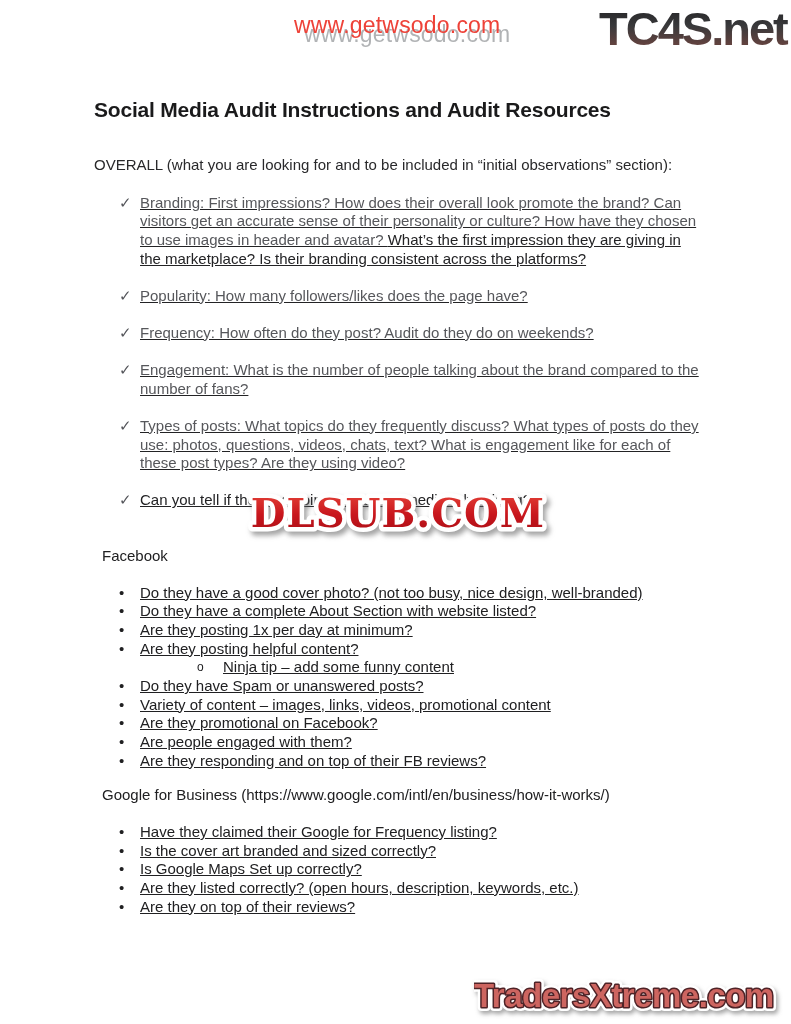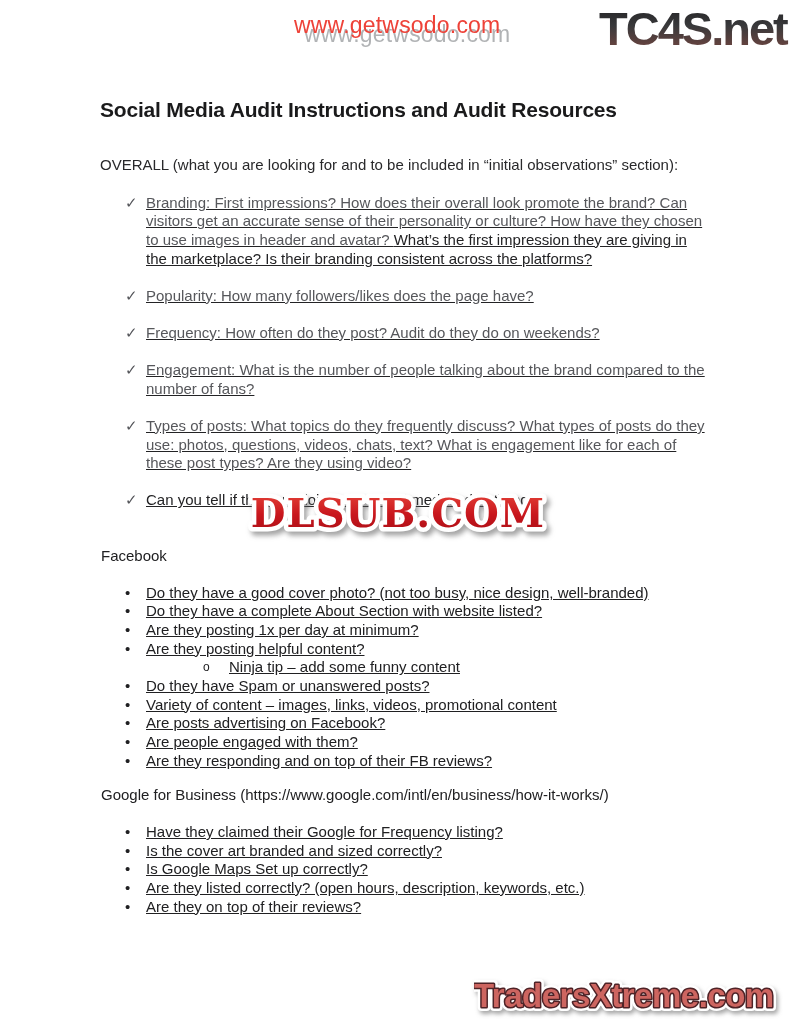--- a/index.html
+++ b/index.html
@@ -16,40 +16,40 @@
   .top-wm { position:absolute; top:4px; left:0; width:100%; height:52px; }
   .wm-layer { position:absolute; font-size:23px; letter-spacing:0.2px; white-space:nowrap; }
   .wm-shadow { left:304px; top:17px; color:#b1b3b5; }
   .wm-red    { left:294px; top:8px;  color:#ee4238; }
 
   
   .tc4s { position:absolute; left:599px; top:0px; }
 
   
   .content {
-    position:absolute; left:100px; top:97px; width:606px;
+    position:absolute; left:94px; top:97px; width:606px;
     font-size:15px; line-height:18.65px; color:#232325;
   }
   h1.doc-title {
     margin:0; font-size:21px; line-height:25px; letter-spacing:-0.2px;
     font-weight:bold; color:#1a1a1b;
   }
   .overall-heading { margin:34px 0 0 0; color:#29292b; }
 
   ul.plain { list-style:none; margin:0; padding:0 0 0 25px; }
   ul.check-list { margin-top:19px; }
   ul.check-list li { display:flex; margin:0 0 18.5px 0; }
   ul.check-list li:last-child { margin-bottom:0; }
   .marker { flex:0 0 21px; }
   .check { color:#54555a; }
   .li-text { width:560px;text-decoration:underline; }
   .t-gray { color:#56575b; }
   .t-dark { color:#232325; }
 
-  .section-heading { margin:1px; color:#202022; }
+  .section-heading { margin:8px; color:#202022; }
   .fb-heading { margin-top:37px; }
   .g-heading  { margin-top:16px; }
 
   ul.dot-list { margin-top:18px; color:#202022; }
   ul.dot-list li { display:flex; }
   ul.dot-list .marker { color:#202022; }
   ul.dot-list li.sub { margin-left:78px; }
   ul.dot-list li.sub .marker { flex:0 0 26px; font-size:12px; }
 
   
@@ -141,21 +141,21 @@
       <li>
         <span class="marker dot">•</span>
         <span class="li-text">Do they have Spam or unanswered posts?</span>
       </li>
       <li>
         <span class="marker dot">•</span>
         <span class="li-text">Variety of content – images, links, videos, promotional content</span>
       </li>
       <li>
         <span class="marker dot">•</span>
-        <span class="li-text">Are posts advertising on Facebook?</span>
+        <span class="li-text">Are they promotional on Facebook?</span>
       </li>
       <li>
         <span class="marker dot">•</span>
         <span class="li-text">Are people engaged with them?</span>
       </li>
       <li>
         <span class="marker dot">•</span>
         <span class="li-text">Are they responding and on top of their FB reviews?</span>
       </li>
     </ul>

